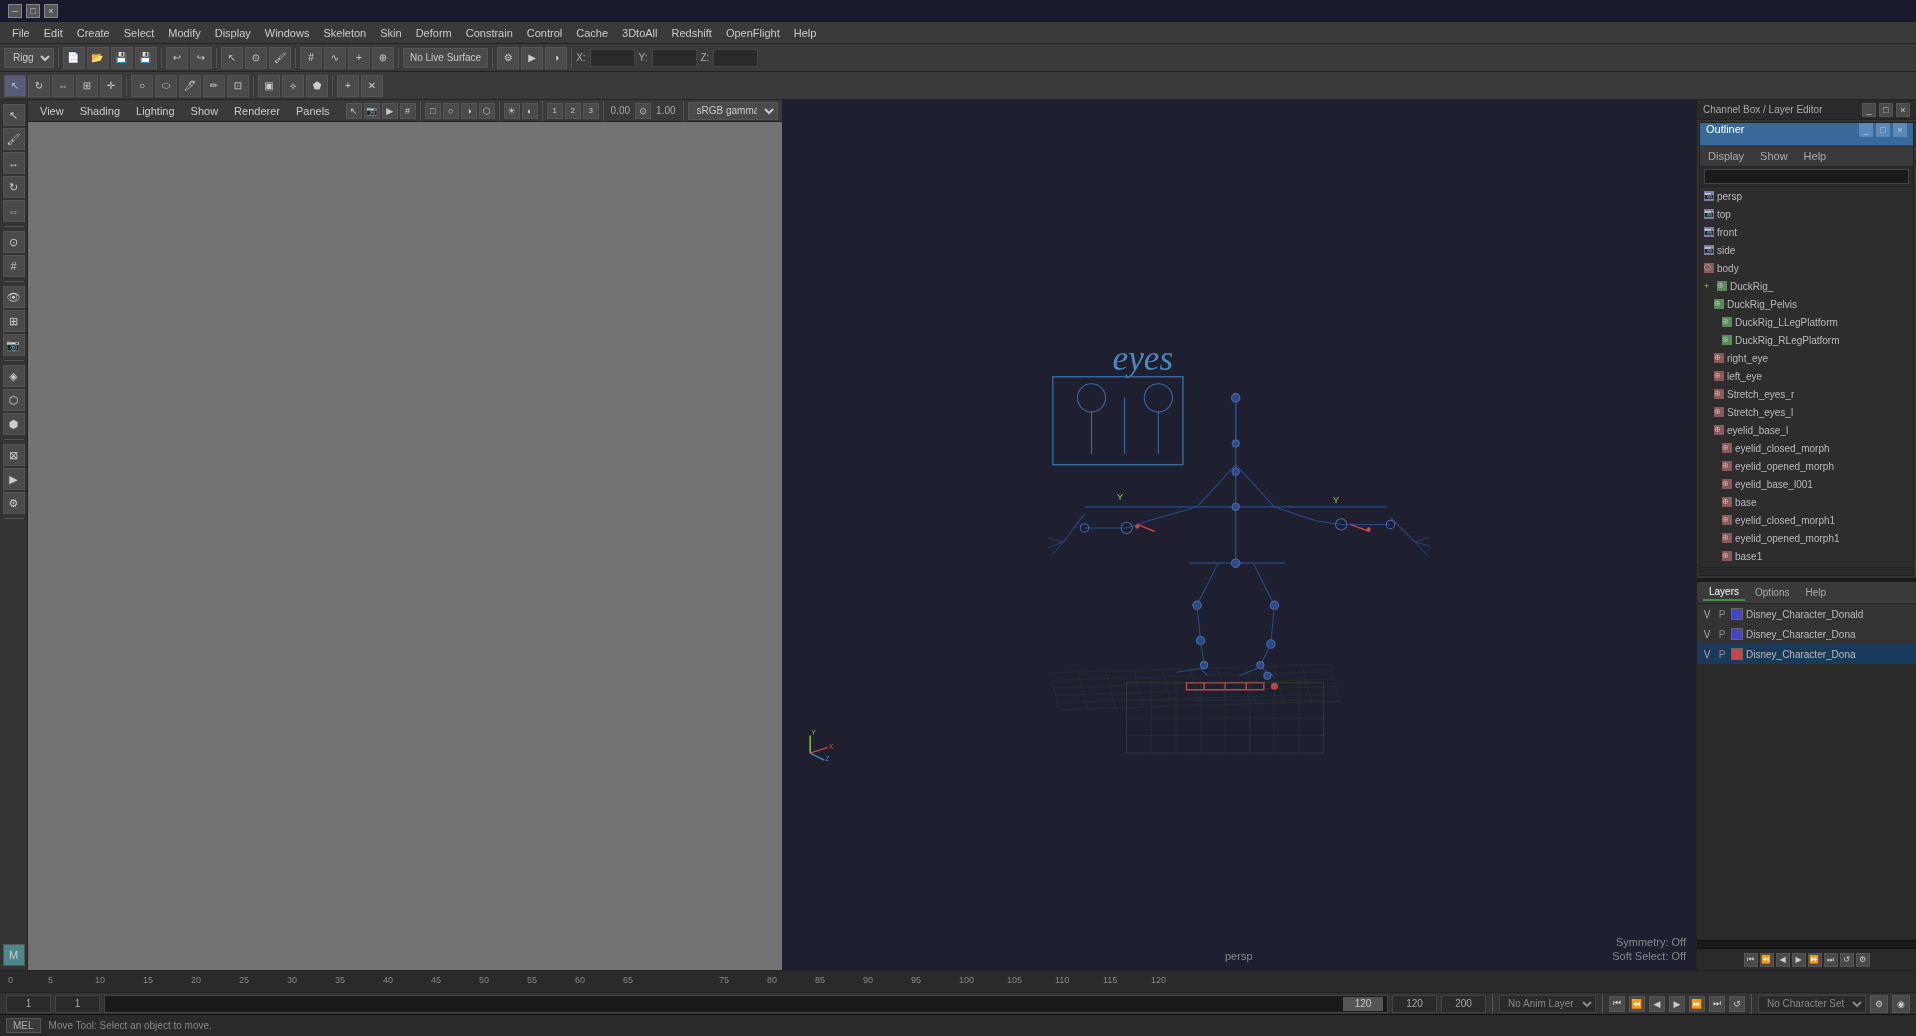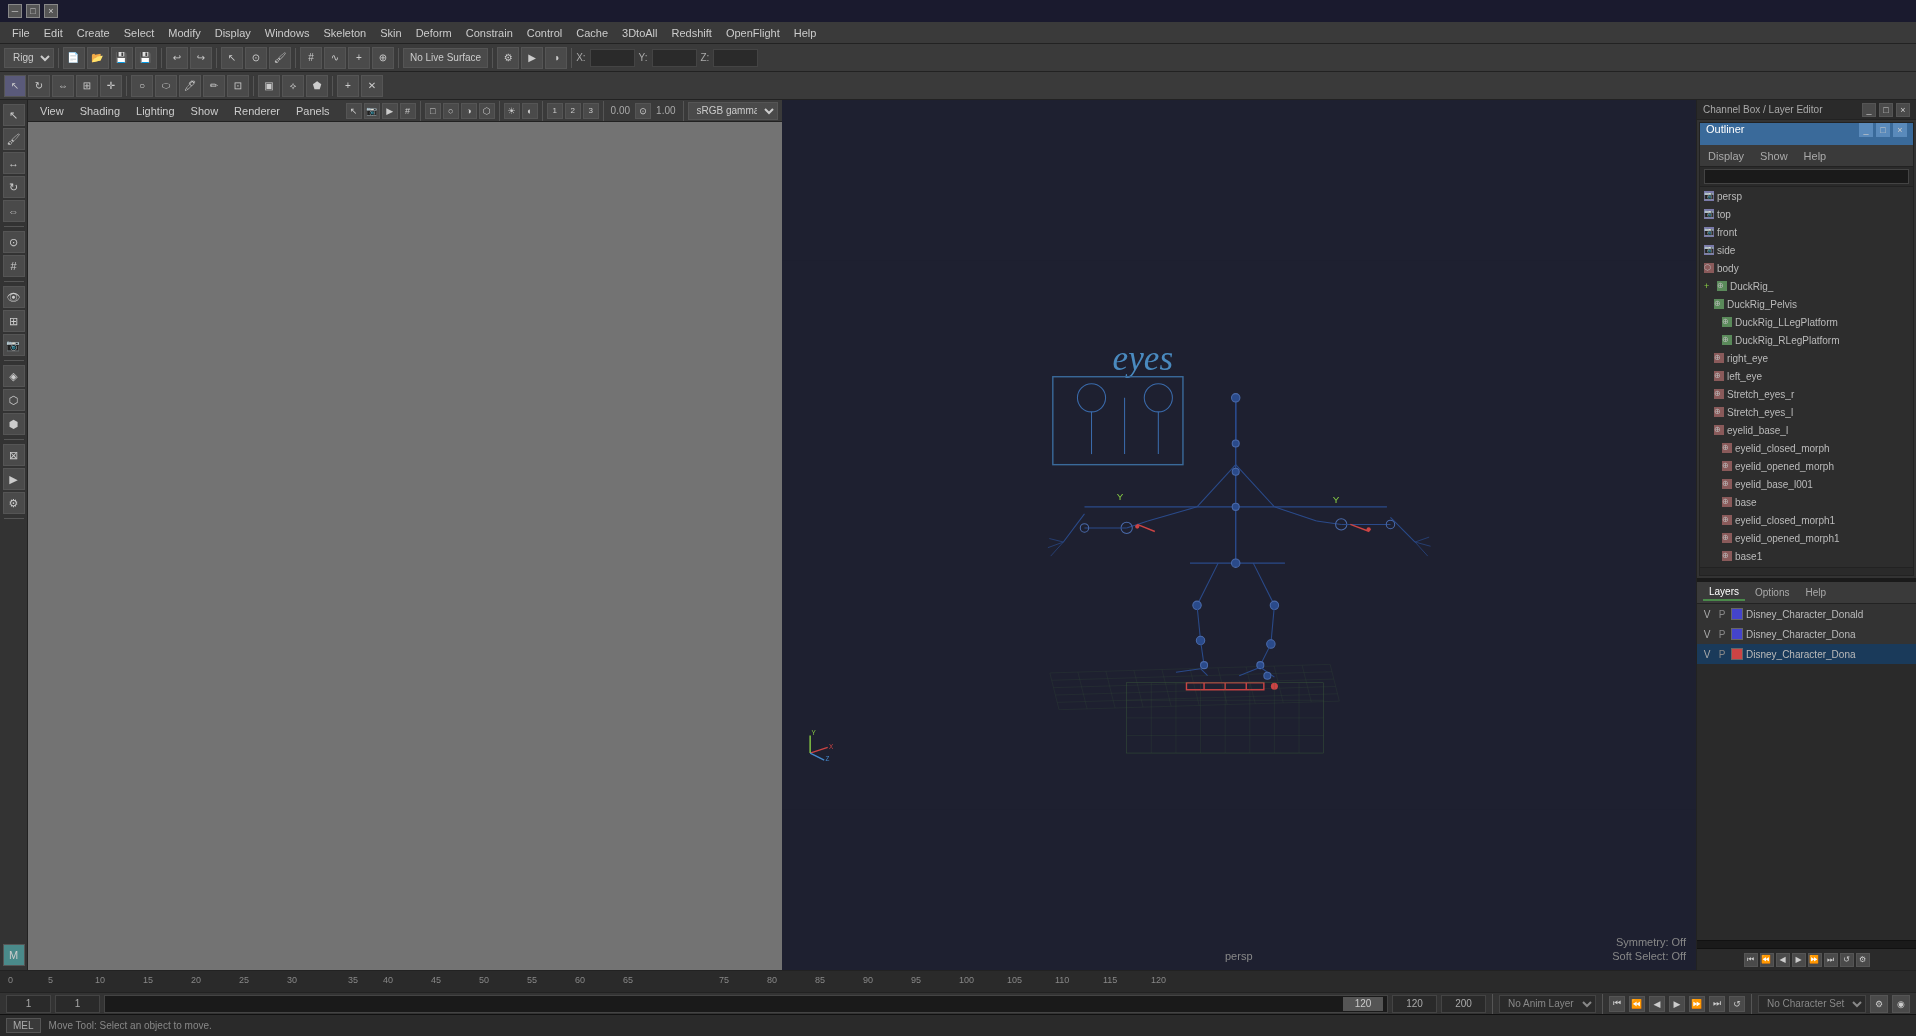--- a/index.html
+++ b/index.html
@@ -936,21 +936,21 @@
 <div id="timeline-area" style="height:22px; background:#3a3a3a; display:flex; align-items:center; border-top:1px solid #222;">
   <div id="timeline-ruler" style="flex:1; height:100%; background:#2a2a2a; position:relative; overflow:hidden;">
 
     <div style="position:absolute; left:8px; top:4px; font-size:9px; color:#888;">0</div>
     <div style="position:absolute; left:48px; top:4px; font-size:9px; color:#888;">5</div>
     <div style="position:absolute; left:95px; top:4px; font-size:9px; color:#888;">10</div>
     <div style="position:absolute; left:143px; top:4px; font-size:9px; color:#888;">15</div>
     <div style="position:absolute; left:191px; top:4px; font-size:9px; color:#888;">20</div>
     <div style="position:absolute; left:239px; top:4px; font-size:9px; color:#888;">25</div>
     <div style="position:absolute; left:287px; top:4px; font-size:9px; color:#888;">30</div>
-    <div style="position:absolute; left:348px; top:4px; font-size:9px; color:#888;">35</div>
+    <div style="position:absolute; left:335px; top:4px; font-size:9px; color:#888;">35</div>
     <div style="position:absolute; left:383px; top:4px; font-size:9px; color:#888;">40</div>
     <div style="position:absolute; left:431px; top:4px; font-size:9px; color:#888;">45</div>
     <div style="position:absolute; left:479px; top:4px; font-size:9px; color:#888;">50</div>
     <div style="position:absolute; left:527px; top:4px; font-size:9px; color:#888;">55</div>
     <div style="position:absolute; left:575px; top:4px; font-size:9px; color:#888;">60</div>
     <div style="position:absolute; left:623px; top:4px; font-size:9px; color:#888;">65</div>
     <div style="position:absolute; left:671px; top:4px; font-size:9px; color:#888;margin-top:18px;">70</div>
     <div style="position:absolute; left:719px; top:4px; font-size:9px; color:#888;">75</div>
     <div style="position:absolute; left:767px; top:4px; font-size:9px; color:#888;">80</div>
     <div style="position:absolute; left:815px; top:4px; font-size:9px; color:#888;">85</div>

